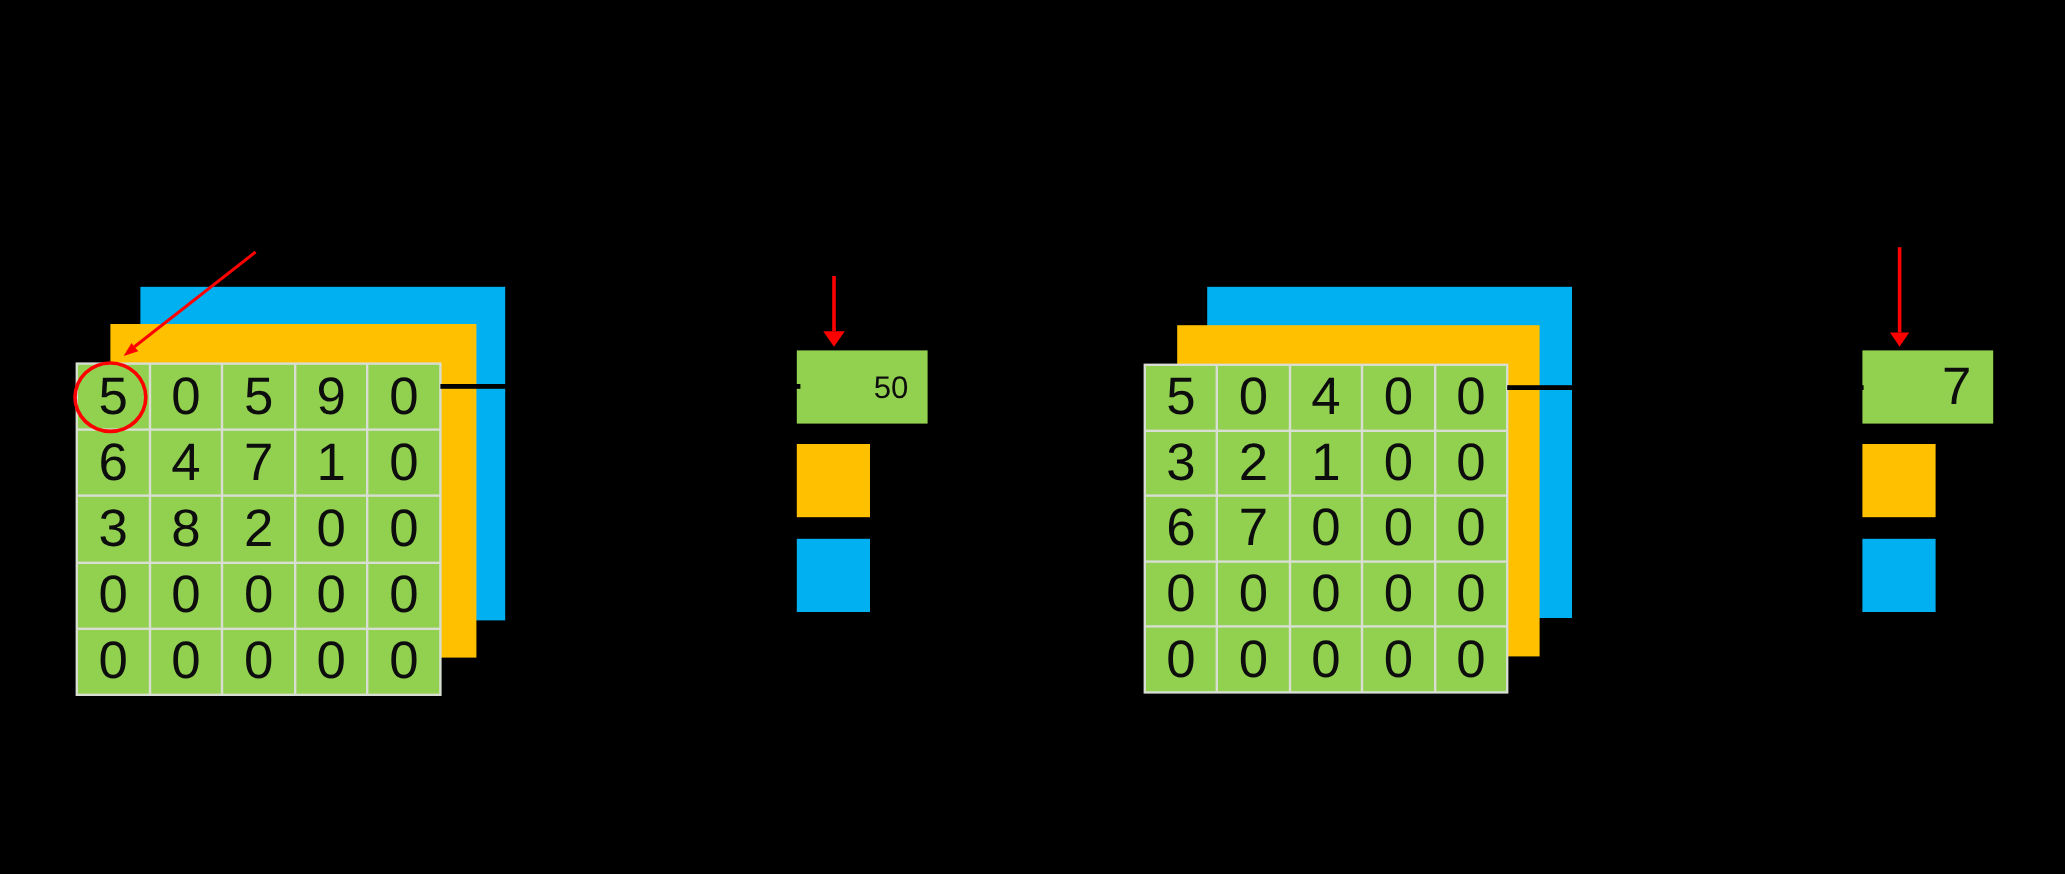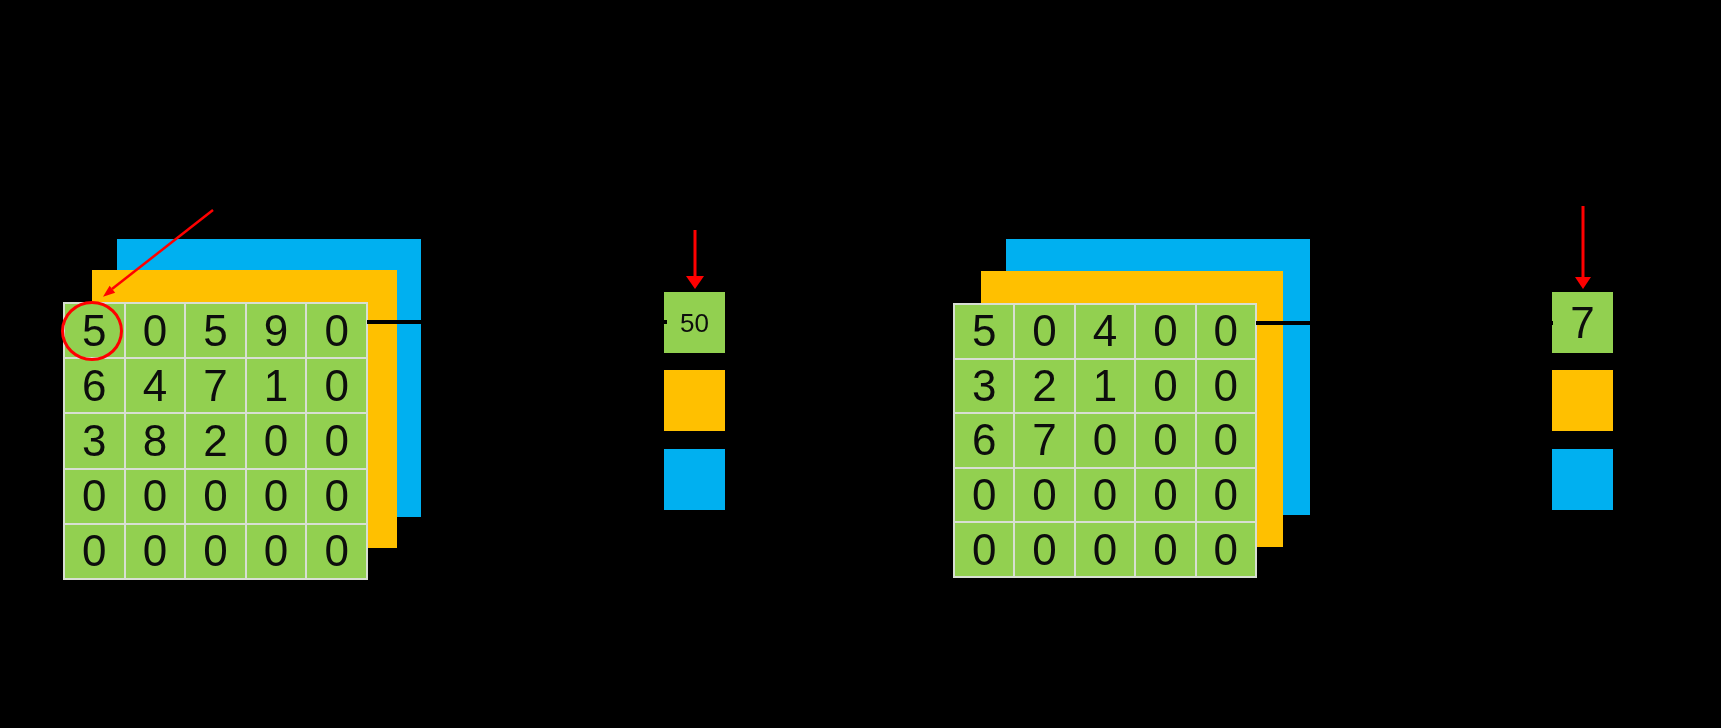--- a/index.html
+++ b/index.html
@@ -51,21 +51,21 @@
     position: absolute;
     width: 61px;
     height: 61px;
     z-index: 3;
     display: flex;
     align-items: center;
     justify-content: center;
     color: var(--digit);
     line-height: 1;
   }
-  .vcell.green  { background: var(--green); }
+  .vcell.green  { background: var(--green); padding-left: 48px; }
   .vcell.orange { background: var(--orange); }
   .vcell.blue   { background: var(--blue); }
   .vcell .small-val { font-size: 26px; }
   .vcell .big-val   { font-size: 44px; }
 
   .annot { position: absolute; z-index: 6; overflow: visible; }
 
   .red-circle {
     position: absolute;
     left: 61px;

